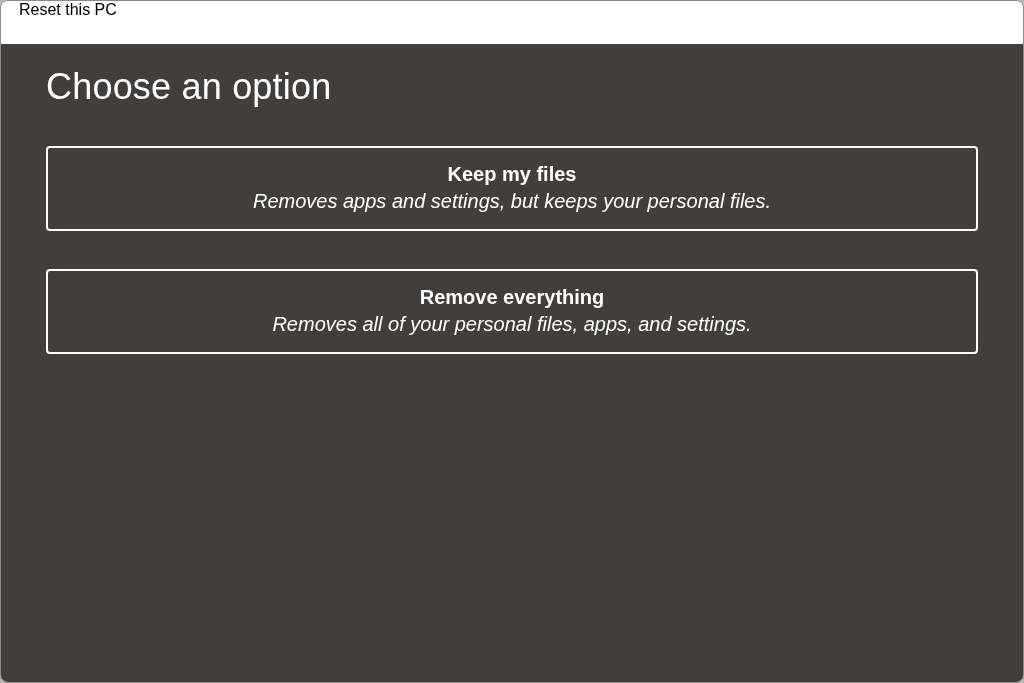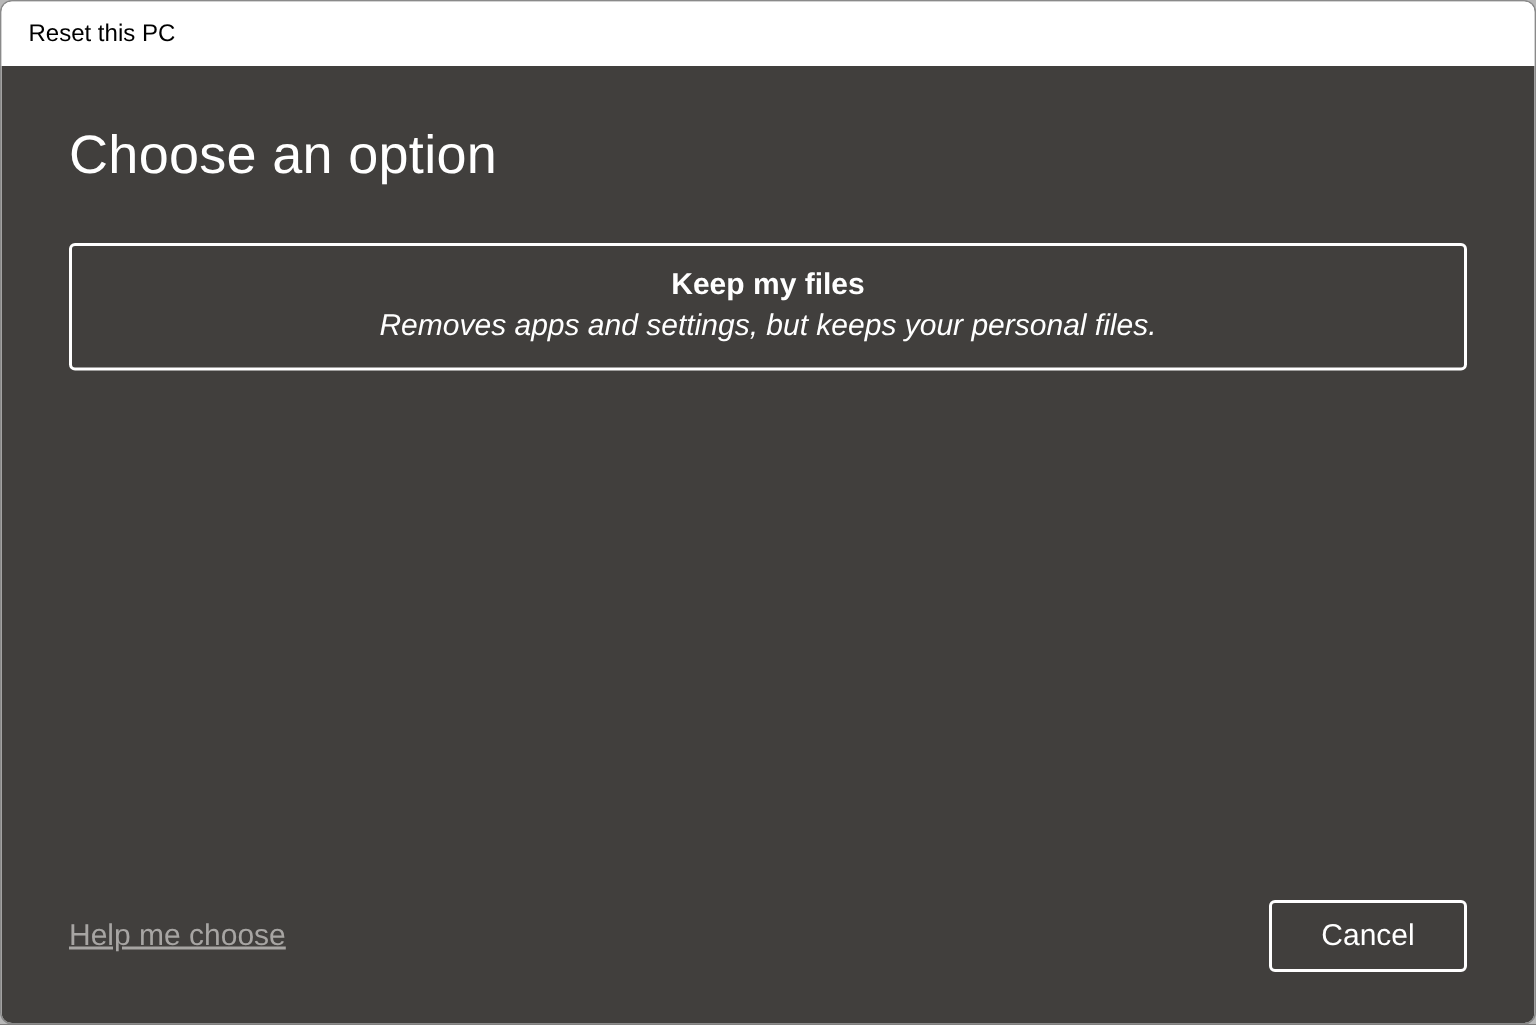--- a/index.html
+++ b/index.html
@@ -21,32 +21,32 @@
       border: 1px solid #8a8a8a;
       border-radius: 8px;
       overflow: hidden;
       display: flex;
       flex-direction: column;
     }
     .titlebar {
       height: 43px;
       background: #ffffff;
       display: flex;
-      align-items: center;
+      align-items: flex-start;
       padding: 0 18px;
     }
     .titlebar-title {
       font-size: 16px;
       color: #000000;
       font-weight: 400;
     }
     .content {
       flex: 1;
       background: #413f3d;
-      padding: 30px 45px 28px 45px;
+      padding: 14px 45px 28px 45px;
       display: flex;
       flex-direction: column;
       color: #ffffff;
     }
     .heading {
       font-size: 36px;
       font-weight: 350;
       color: #ffffff;
       letter-spacing: 0.2px;
       margin-top: 8px;
@@ -117,20 +117,20 @@
   <div class="titlebar">
     <span class="titlebar-title">Reset this PC</span>
   </div>
   <div class="content">
     <h1 class="heading">Choose an option</h1>
     <div class="options">
       <div class="option">
         <div class="option-title">Keep my files</div>
         <div class="option-desc">Removes apps and settings, but keeps your personal files.</div>
       </div>
+      <div class="option">
+        <div class="option-title">Remove everything</div>
+        <div class="option-desc">Removes all of your personal files, apps, and settings.</div>
+      </div>
     </div>
     <div class="spacer"></div>
-    <div class="footer">
-      <a class="help-link">Help me choose</a>
-      <button class="cancel-button">Cancel</button>
-    </div>
   </div>
 </div>
 
 </body></html>

